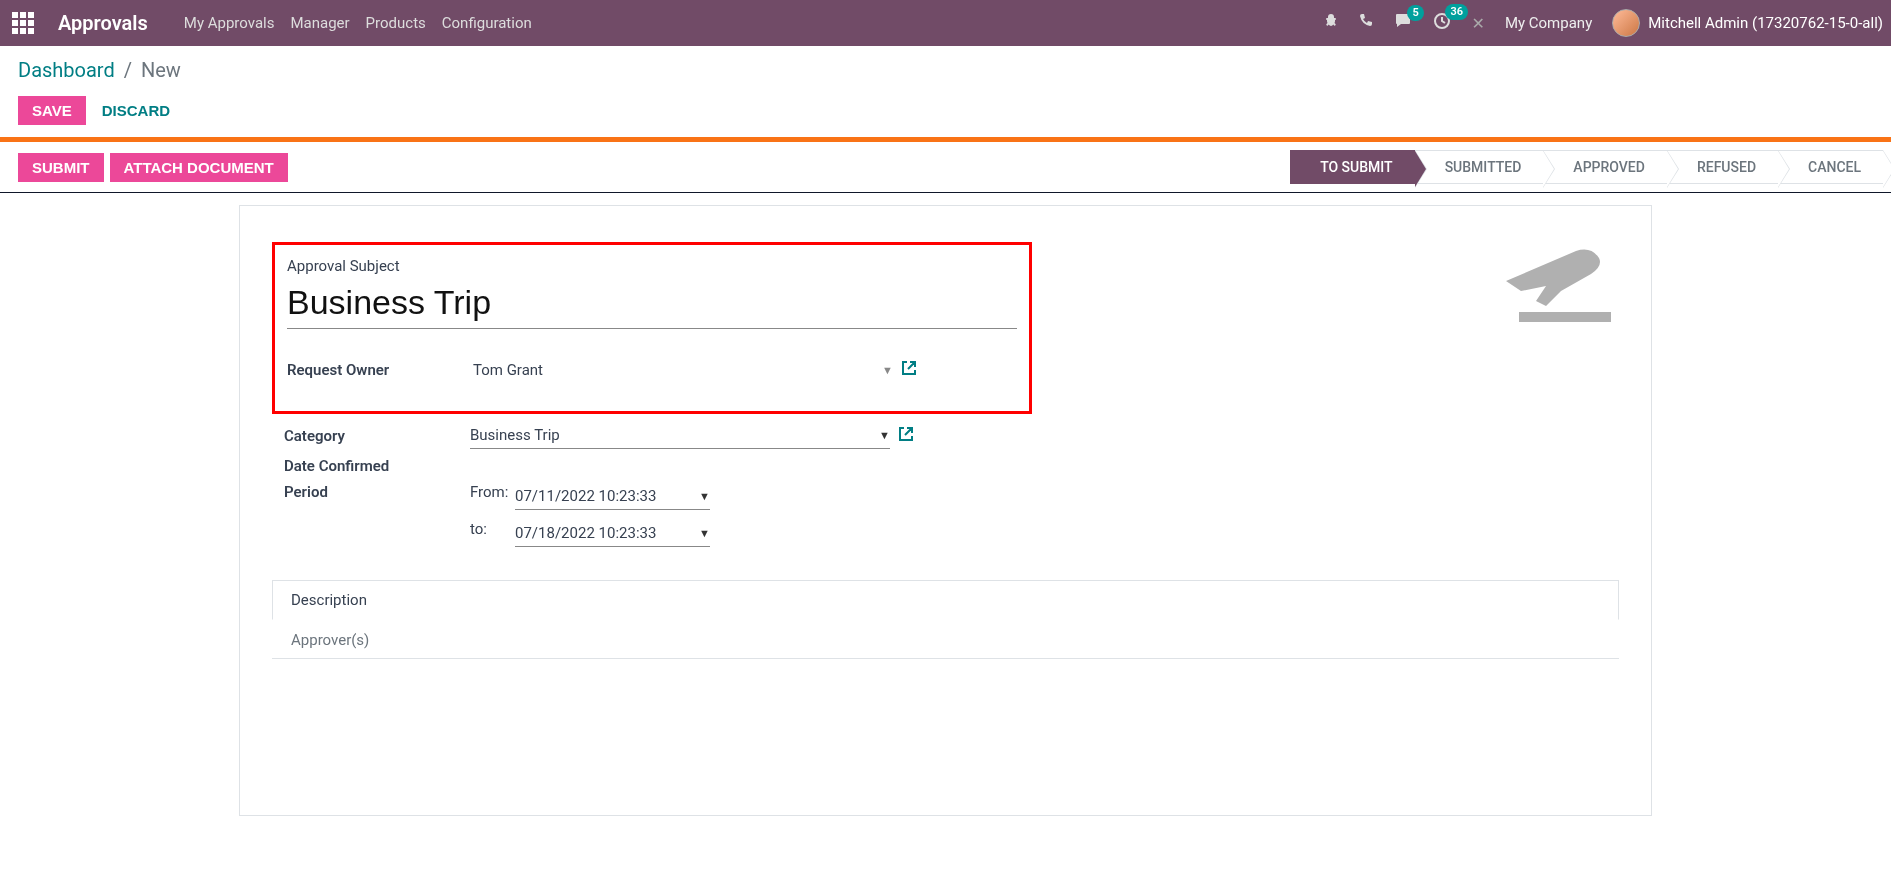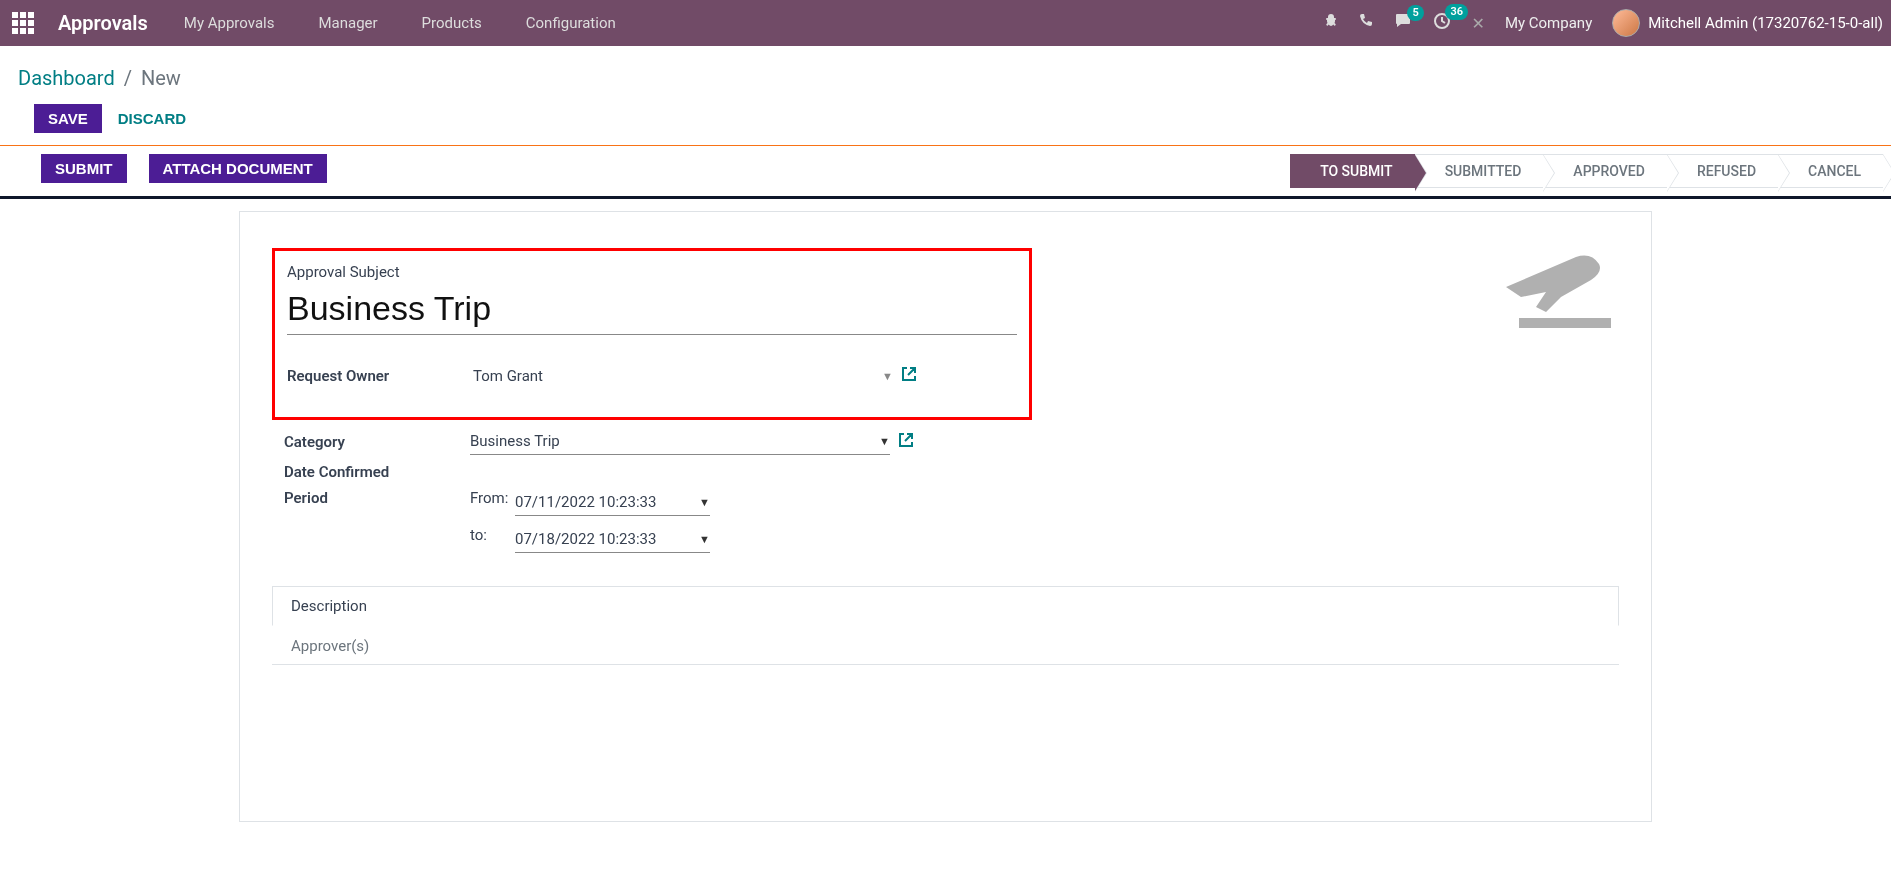--- a/index.html
+++ b/index.html
@@ -4,43 +4,43 @@
 <style>
 * { margin: 0; padding: 0; box-sizing: border-box; }
 body { font-family: -apple-system, BlinkMacSystemFont, "Segoe UI", Roboto, "Helvetica Neue", Arial, sans-serif; background: #fff; color: #374151; font-size: 14px; }
 
 
 .navbar { background: #714B67; color: #fff; height: 46px; display: flex; align-items: center; padding: 0 8px; }
 .navbar-left { display: flex; align-items: center; gap: 16px; justify-content: flex-end; }
 .apps-icon { display: grid; grid-template-columns: repeat(3, 6px); grid-template-rows: repeat(3, 6px); gap: 2px; margin: 0 8px 0 4px; cursor: pointer; }
 .apps-icon span { background: #fff; width: 6px; height: 6px; }
 .brand { font-size: 20px; font-weight: 600; color: #fff; margin-right: 20px; }
-.nav-menu { display: flex; gap: 44px; }
+.nav-menu { display: flex; gap: 16px; }
 .nav-item { color: #ddd; cursor: pointer; font-size: 15px; }
 .navbar-right { margin-left: auto; display: flex; align-items: center; gap: 20px; }
 .tray-icon { color: #ddd; font-size: 16px; cursor: pointer; position: relative; }
 .badge { position: absolute; top: -8px; left: 12px; background: #00A09D; color: #fff; font-size: 11px; font-weight: 600; padding: 1px 5px; border-radius: 9px; line-height: 14px; }
 .company { color: #eee; font-size: 15px; cursor: pointer; }
 .user-section { display: flex; align-items: center; gap: 8px; cursor: pointer; }
 .avatar { width: 28px; height: 28px; border-radius: 50%; background: linear-gradient(135deg, #ffbb99, #cc7744); border: 1px solid #aaa; }
 .username { color: #fff; font-size: 15px; }
 
 
-.control-panel { padding: 20px 18px 12px 18px; border-bottom: 1px solid #f97316; }
+.control-panel { padding: 12px 18px 12px 18px; border-bottom: 5px solid #f97316; }
 .breadcrumb { font-size: 20px; margin-bottom: 14px; }
 .breadcrumb a { color: #017E84; text-decoration: none; }
 .breadcrumb .sep { color: #6c757d; margin: 0 4px; }
 .breadcrumb .current { color: #6c757d; }
 .cp-buttons { display: flex; align-items: center; gap: 16px; }
 .btn { padding: 6px 14px; font-size: 15px; font-weight: 600; border: none; cursor: pointer; }
-.btn-primary { background: #4c1d95; color: #fff; margin-left: 16px; }
+.btn-primary { background: #ec4899; color: #fff; }
 .btn-link { background: transparent; color: #017E84; padding: 6px 0; }
 
 
-.statusbar-row { display: flex; align-items: flex-start; padding: 8px 8px 8px 25px; border-bottom: 3px solid #0f172a; }
+.statusbar-row { display: flex; align-items: center; padding: 8px 8px 8px 18px; border-bottom: 1px solid #0f172a; }
 .statusbar-buttons { display: flex; gap: 6px; }
 .statusbar { margin-left: auto; display: flex; }
 .status-step { position: relative; padding: 8px 22px 8px 30px; font-size: 14px; font-weight: 500; color: #6c757d; background: #fff; border-top: 1px solid #dee2e6; border-bottom: 1px solid #dee2e6; cursor: default; }
 .status-step.active { background: #714B67; color: #fff; border-color: #714B67; }
 .status-step::after { content: ""; position: absolute; right: -11px; top: 0; width: 0; height: 0; border-top: 18px solid transparent; border-bottom: 18px solid transparent; border-left: 11px solid #fff; z-index: 2; }
 .status-step::before { content: ""; position: absolute; right: -12px; top: -1px; width: 0; height: 0; border-top: 19px solid transparent; border-bottom: 19px solid transparent; border-left: 12px solid #dee2e6; z-index: 1; }
 .status-step.active::after { border-left-color: #714B67; }
 
 
 .form-outer { display: flex; justify-content: center; padding: 0; }

